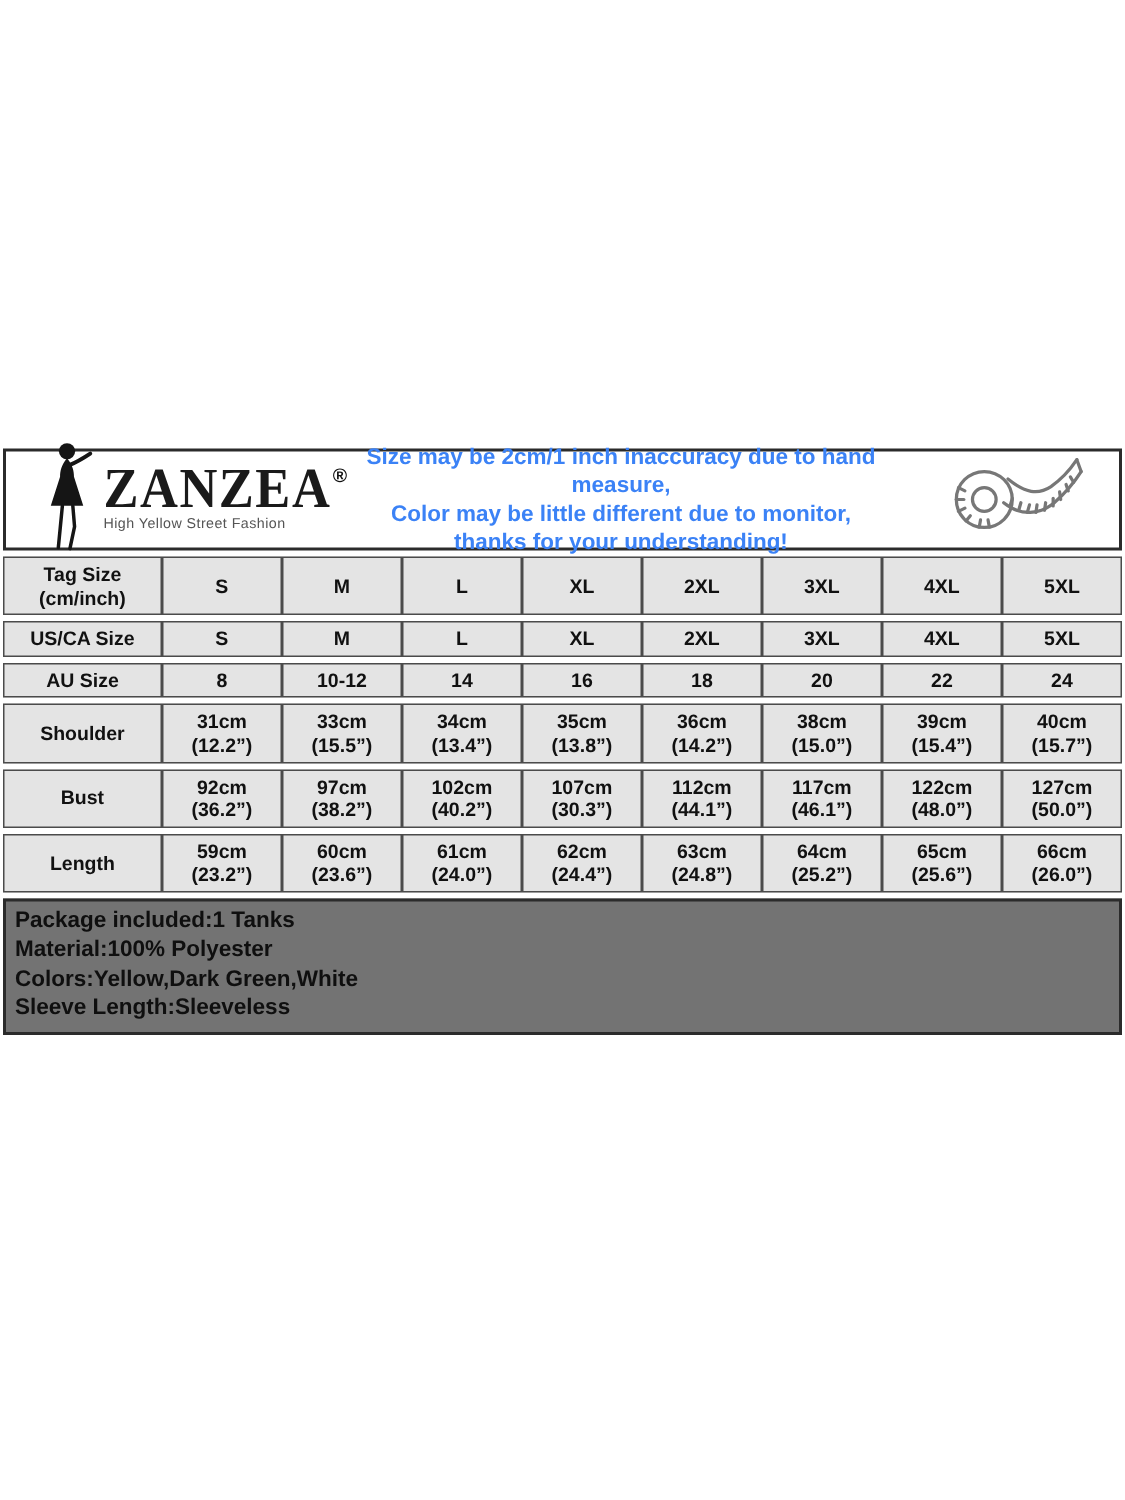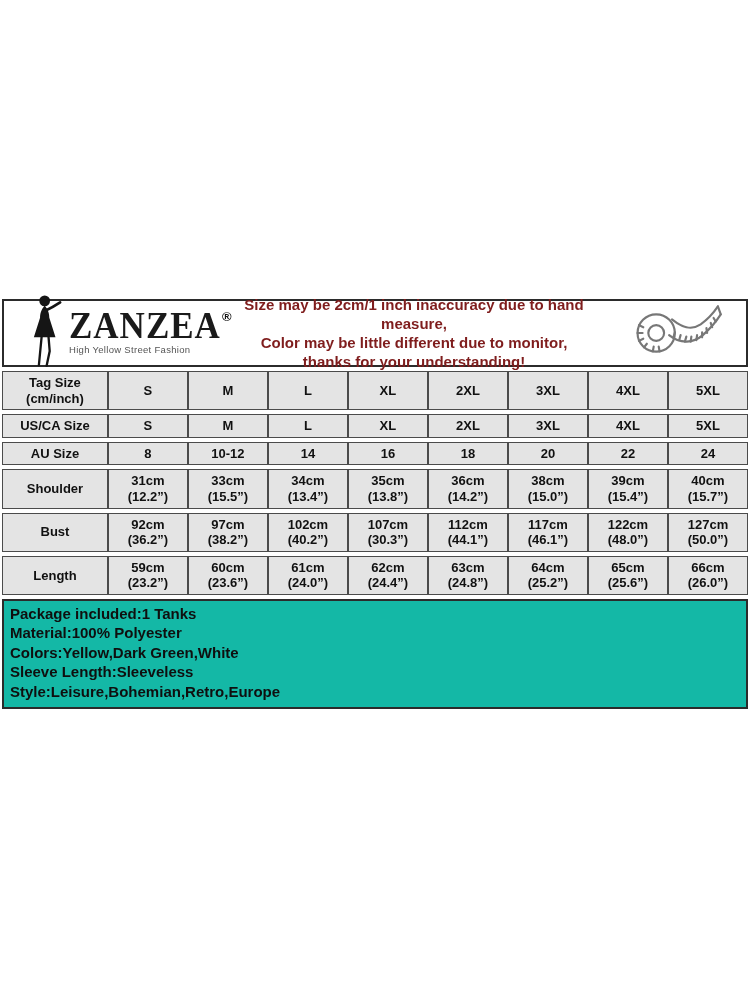--- a/index.html
+++ b/index.html
@@ -11,32 +11,32 @@
   
   .hdr { display:flex; align-items:center; border:2px solid #2b2b2b; background:#fff;
          height:68px; }
   .logo { display:flex; align-items:center; gap:5px; padding-left:26px; width:216px; flex:none; }
   .brandtxt { display:flex; flex-direction:column; }
   .brandline { display:flex; align-items:flex-start; }
   .brandname { font-family:"Liberation Serif", serif; font-weight:bold; font-size:35px;
                line-height:0.85; letter-spacing:1px; color:#1a1a1a; transform:scaleY(1.08); }
   .reg { font-size:13px; font-weight:bold; margin-left:1px; margin-top:-2px; }
   .tagline { font-size:9.5px; color:#555; letter-spacing:0.3px; margin-top:3px; white-space:nowrap; }
-  .notice { flex:1; text-align:center; font-weight:bold; font-size:15px; line-height:19px; color:#7f1d1d; }
+  .notice { flex:1; text-align:center; font-weight:bold; font-size:15px; line-height:19px; color:#3b82f6; }
   .tapebox { width:138px; flex:none; display:flex; justify-content:center; align-items:center; }
 
   
   table.size { width:100%; border-collapse:separate; border-spacing:0 4px; table-layout:fixed; }
   table.size td, table.size th { border:1.5px solid #4b4b4b; background:#e4e4e4;
       font-weight:bold; font-size:13px; line-height:1.2; text-align:center; vertical-align:middle;
       padding:3px 1px; white-space:pre-line; color:#111; }
   table.size th { font-size:13px;margin-top:16px; }
 
   
-  .details { border:2px solid #2b2b2b; background:#14b8a6; padding:3px 6px 6px;
+  .details { border:2px solid #2b2b2b; background:#737373; padding:3px 6px 6px;
              font-weight:bold; font-size:15px; line-height:19.5px; color:#0f0f0f; }
 </style>
 </head>
 <body>
 
 <div class="sheet">
   <div class="chart">
 
     <div class="hdr">
       <div class="logo">
@@ -193,17 +193,16 @@
 (26.0”)</td>
         </tr>
       </tbody>
     </table>
 
     <div class="details">
       <div>Package included:1 Tanks</div>
       <div>Material:100% Polyester</div>
       <div>Colors:Yellow,Dark Green,White</div>
       <div>Sleeve Length:Sleeveless</div>
-      <div>Style:Leisure,Bohemian,Retro,Europe</div>
     </div>
 
   </div>
 </div>
 
 </body></html>

